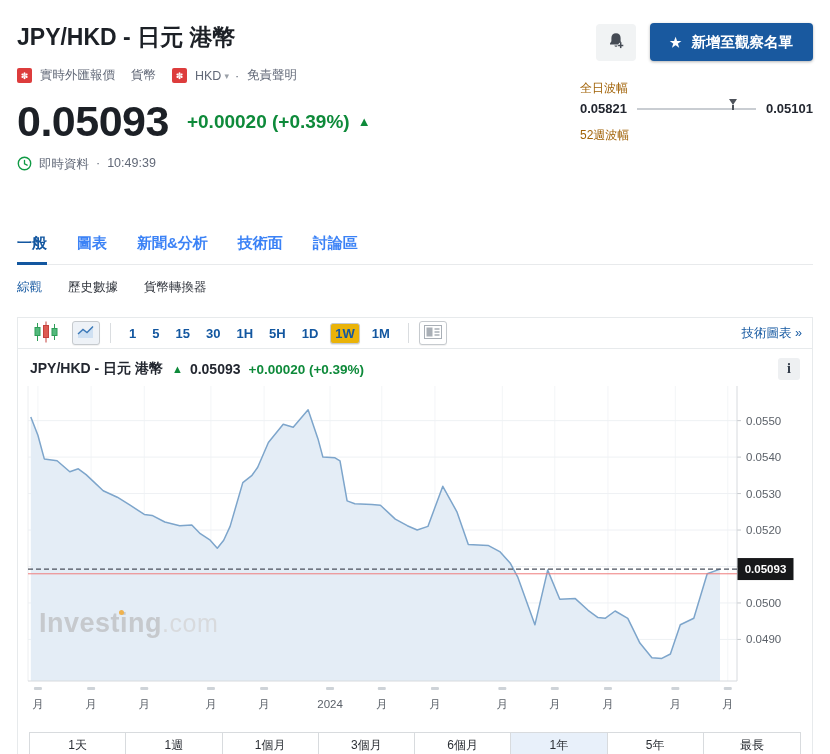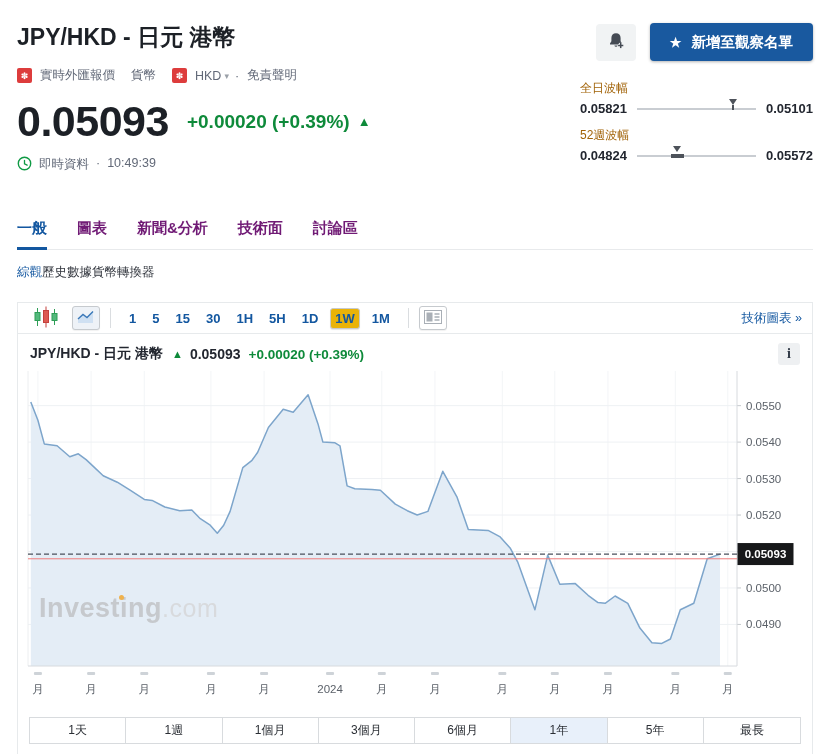--- a/index.html
+++ b/index.html
@@ -38,24 +38,24 @@
   .range-label { color:#a16207; margin-bottom:4px; }
   .range-row { display:flex; align-items:center; margin-bottom:11px; }
   .range-val { font-size:13px; font-weight:700; color:#232730; }
   .track { flex:1; height:2px; background:#c9cdd2; margin:0 10px; position:relative; }
   .marker-tri { position:absolute; top:-9px; width:0; height:0; margin-left:-4px;
     border-left:4px solid transparent; border-right:4px solid transparent; border-top:6px solid #4d525a; }
   .marker-stem { position:absolute; top:-3px; width:2px; height:5px; margin-left:-1px; background:#4d525a; }
   .marker-bar { position:absolute; top:-1px; width:13px; height:4px; margin-left:-6px; background:#4d525a; }
 
   
-  .tabs { margin-top:45px; border-bottom:1px solid #e8eaec; display:flex; gap:30px; }
-  .tab { font-size:15px; font-weight:700; color:#701a75; padding-bottom:9px; cursor:pointer; }
+  .tabs { margin-top:60px; border-bottom:1px solid #e8eaec; display:flex; gap:30px; }
+  .tab { font-size:15px; font-weight:700; color:#3b82f6; padding-bottom:9px; cursor:pointer; }
   .tab.active { color:#1357a0; border-bottom:3px solid #1357a0; margin-bottom:-1px; }
-  .subtabs { margin-top:14px; display:flex; font-size:12.5px; }
+  .subtabs { margin-top:14px; display:flex; gap:26px; font-size:12.5px; }
   .subtab { color:#32363e; cursor:pointer; }
   .subtab.active { color:#1357a0; }
 
   
   .card { margin-top:21px; border:1px solid #e7eaec; }
   .toolbar { display:flex; align-items:center; padding:3px 10px; border-bottom:1px solid #e7eaec; height:31px; }
   .tool-sep { width:1px; height:20px; background:#dadde0; margin:0 10px; }
   .icon-btn { height:24px; border:1px solid transparent; background:none; display:flex;
     align-items:center; justify-content:center; cursor:pointer; padding:0 4px; }
   .icon-btn.boxed { border-color:#c6cace; border-radius:3px; background:#eef2f7; box-shadow:0 1px 1px rgba(0,0,0,.06); }
@@ -151,28 +151,20 @@
     <div class="range-label">全日波幅</div>
     <div class="range-row">
       <span class="range-val">0.05821</span>
       <span class="track">
         <span class="marker-tri" id="dayTri" style="left: 81%;"></span>
         <span class="marker-stem" id="dayStem" style="left: 81%;"></span>
       </span>
       <span class="range-val">0.05101</span>
     </div>
     <div class="range-label">52週波幅</div>
-    <div class="range-row">
-      <span class="range-val">0.04824</span>
-      <span class="track">
-        <span class="marker-tri" id="wkTri" style="left: 33.5%;"></span>
-        <span class="marker-bar" id="wkBar" style="left: 33.5%;"></span>
-      </span>
-      <span class="range-val">0.05572</span>
-    </div>
   </div>
 
   <div class="tabs" id="tabs">
       <span class="tab active">一般</span>
       <span class="tab">圖表</span>
       <span class="tab">新聞&amp;分析</span>
       <span class="tab">技術面</span>
       <span class="tab">討論區</span>
     </div>
   <div class="subtabs" id="subtabs">

